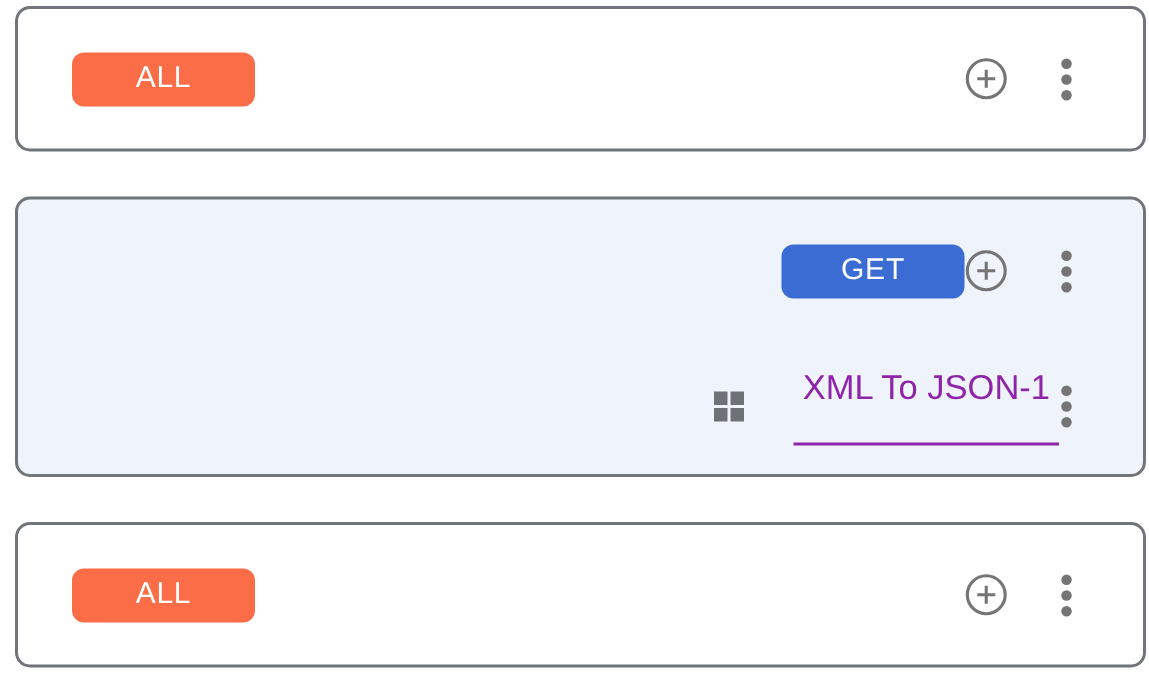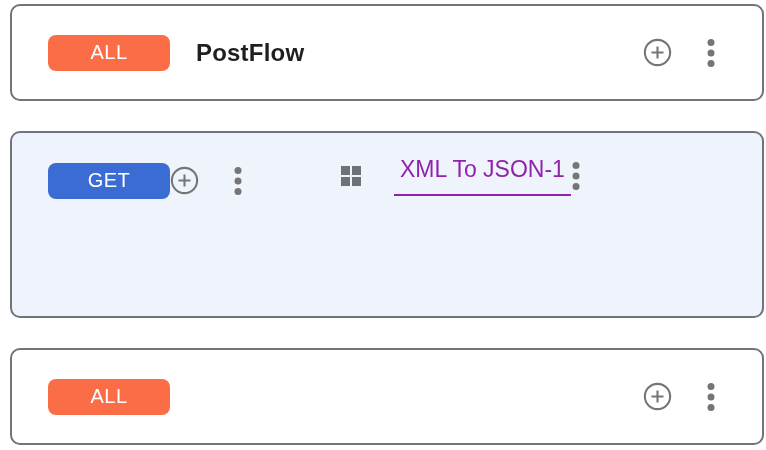--- a/index.html
+++ b/index.html
@@ -21,21 +21,21 @@
   }
   .flow-stack { padding-top: 4px; }
   .card {
     margin: 0 2px 30px 10px;
     border: 2px solid var(--card-border);
     border-radius: 10px;
     background: #ffffff;
   }
   .card.selected { background: var(--selected-bg); }
   .card-single { height: 97px; }
-  .card-tall { height: 187px; display: flex; flex-direction: row; }
+  .card-tall { height: 187px; display: flex; flex-direction: column; align-items: flex-end; }
   .flow-row {
     display: flex; align-items: center;
     height: 93px;
     padding: 0 46px 0 36px;
   }
   .card-tall .flow-row { height: 95px; flex: none; }
   .badge {
     flex: none;
     width: 122px; height: 36px;
     border-radius: 8px;
@@ -66,37 +66,36 @@
     cursor: pointer;
   }
   .policy-row {
     display: flex; align-items: center;
     height: 86px;
     padding: 0 46px 0 50px;
   }
   .drag-icon { flex: none; display: flex; cursor: grab; color: #6E7276; }
   .policy-link {
     margin-left: 31px;
-    padding: 0 6px 11px 6px;
+    padding: 0 6px 23px 6px;
     font-size: 23px;
     color: var(--link-purple);
     text-decoration: none;
     border-bottom: 2px solid var(--link-purple);
     white-space: nowrap;
   }
 </style>
 </head>
 <body>
 
 <div class="flow-stack">
 
   <div class="card card-single">
     <div class="flow-row">
       <span class="badge badge-all">ALL</span>
-      <span class="flow-title">PostFlow</span>
       <span class="actions">
         <button class="icon-btn" aria-label="Add policy step">
           <svg width="29" height="29" viewBox="0 0 28 28" fill="none" stroke="currentColor" stroke-width="2">
             <circle cx="14" cy="14" r="12.2"></circle>
             <path d="M14 8.2 V19.8 M8.2 14 H19.8"></path>
           </svg>
         </button>
         <button class="icon-btn" aria-label="More options">
           <svg width="10" height="30" viewBox="0 0 10 30" fill="currentColor">
             <circle cx="5" cy="4.5" r="3.5"></circle>

